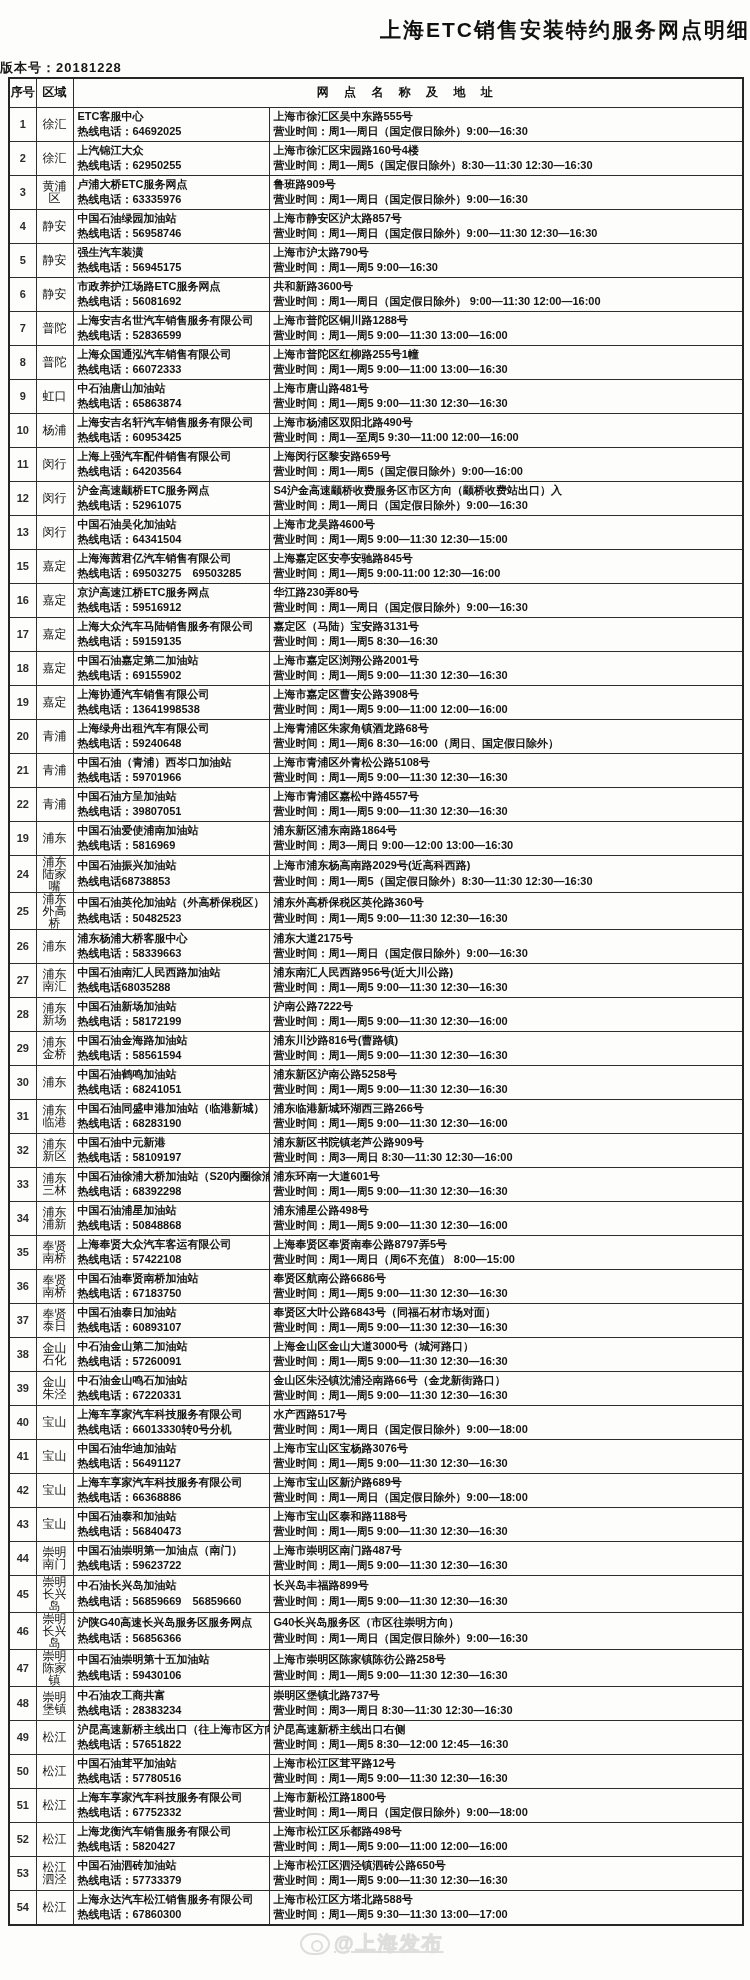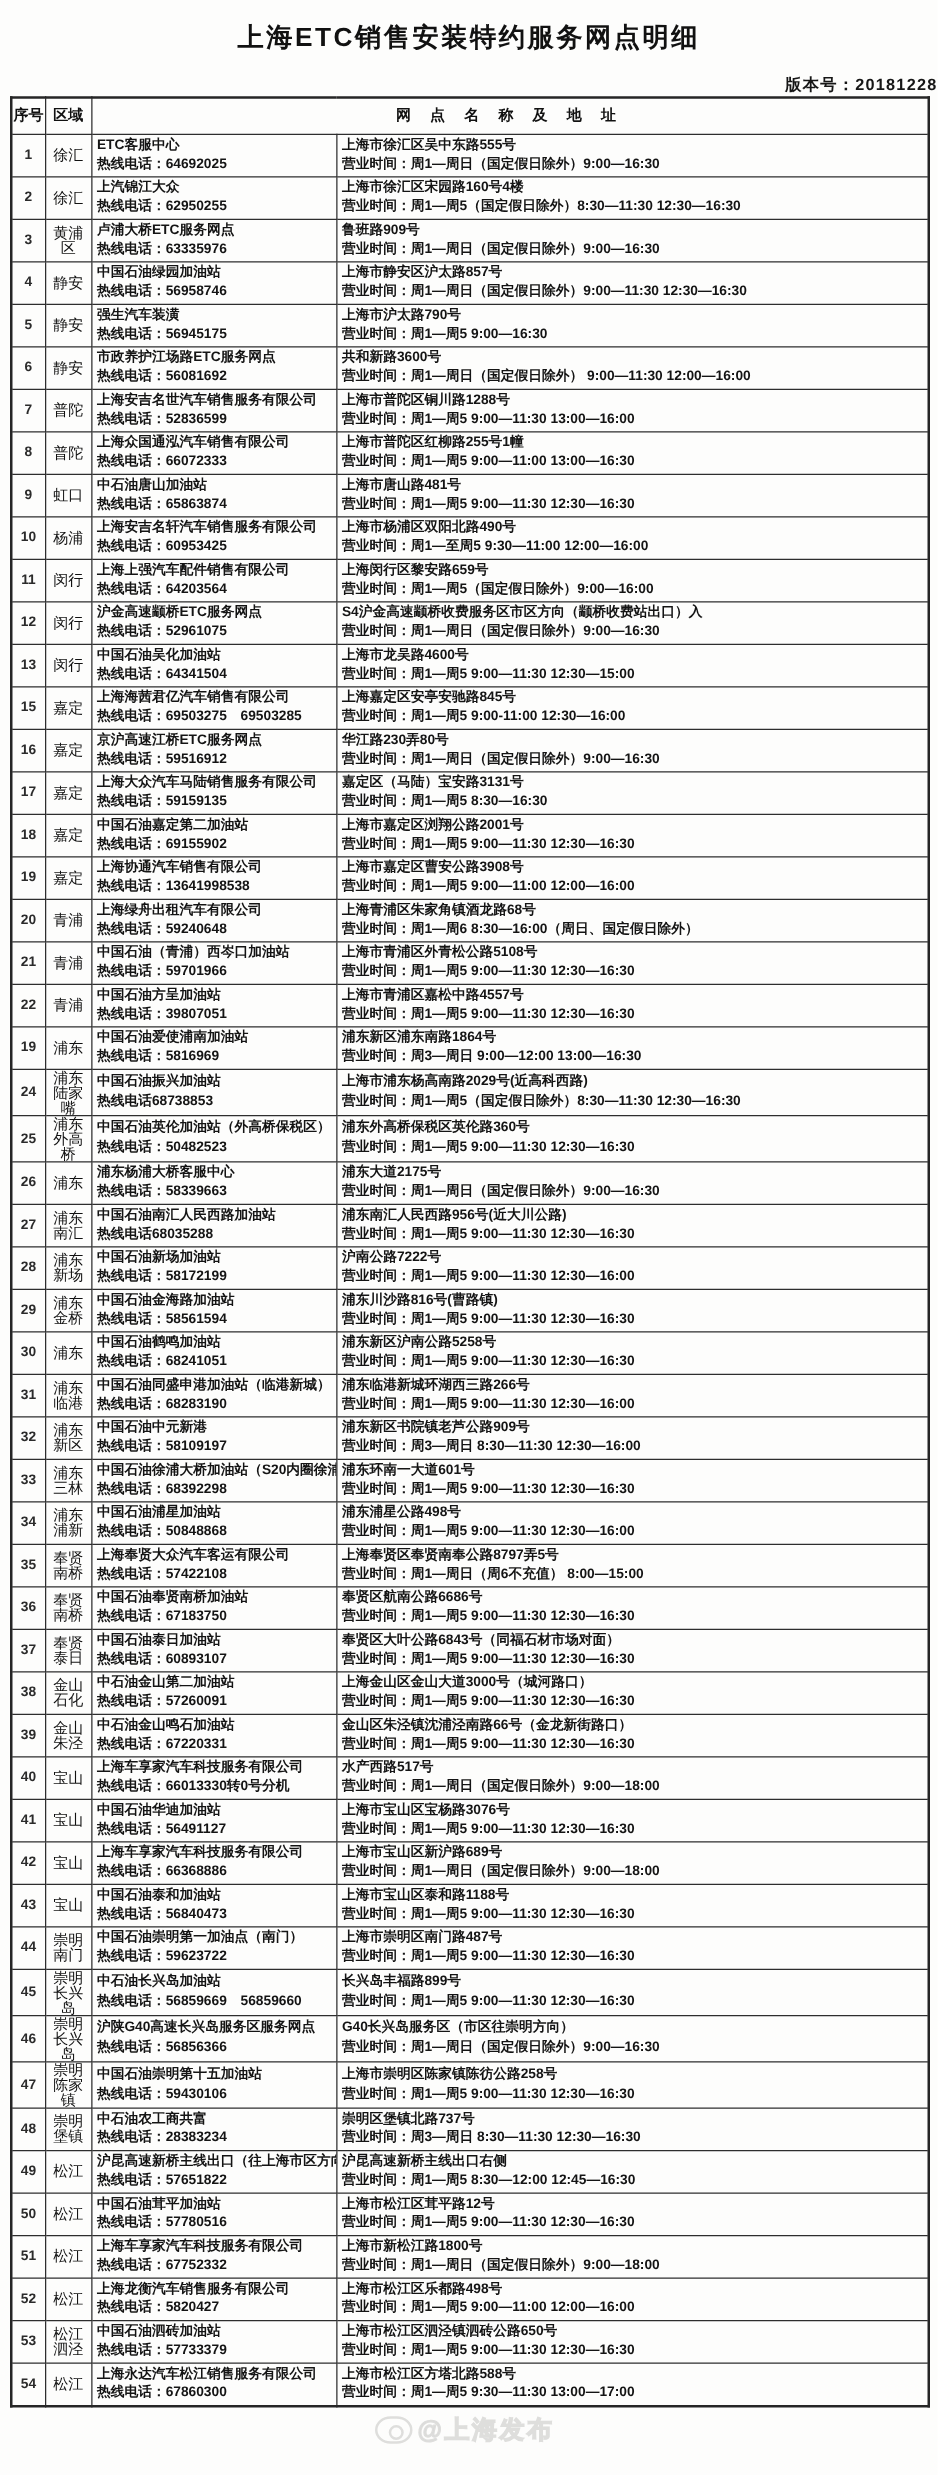--- a/index.html
+++ b/index.html
@@ -4,25 +4,25 @@
 <style>
   * { margin:0; padding:0; box-sizing:border-box; }
   html,body { background:#ffffff; }
   body {
     width:750px; height:1980px; position:relative; overflow:hidden;
     font-family:"Liberation Sans","DejaVu Sans",sans-serif;
     color:#1b1b1b;
     background:#fdfdfc;
   }
   .doc-title {
-    text-align:center; padding-top:16px;
+    text-align:right; padding-top:16px;
     font-size:21px; font-weight:bold; letter-spacing:2px; color:#111;
   }
   .doc-version {
-    text-align:right; margin-top:15px;
+    text-align:left; margin-top:15px;
     font-size:13px; font-weight:bold; color:#161616; letter-spacing:1px;
   }
   table.net-table {
     border-collapse:collapse; table-layout:fixed;
     width:734px; margin:0 8px 0 8px;
     border:2px solid #262626;
   }
   .net-table th, .net-table td {
     border:1px solid #2e2e2e;
     vertical-align:middle;
@@ -48,21 +48,21 @@
   td.cell-name, td.cell-addr { padding:1px 4px; }
   .ln {
     font-size:11px; line-height:15.5px; white-space:nowrap; color:#141414;
     font-weight:bold; letter-spacing:0px;
   }
   .ln.sub { font-weight:bold; }
   .watermark {
     position:absolute; left:300px; top:1930px;
     display:flex; align-items:center; gap:4px;
     opacity:0.35; color:#9a9a98;
-    font-size:20px; font-weight:bold; letter-spacing:2px;
+    font-size:20px; font-weight:bold; letter-spacing:2px;text-decoration:underline;
     -webkit-text-stroke:1px #a5a5a2;
   }
   .wm-eye {
     width:30px; height:22px; border:2px solid #a5a5a2; border-radius:50% / 60%;
     position:relative; display:inline-block;
   }
   .wm-eye::after {
     content:""; position:absolute; left:9px; top:5px; width:8px; height:8px;
     border:2px solid #a5a5a2; border-radius:50%;
   }

